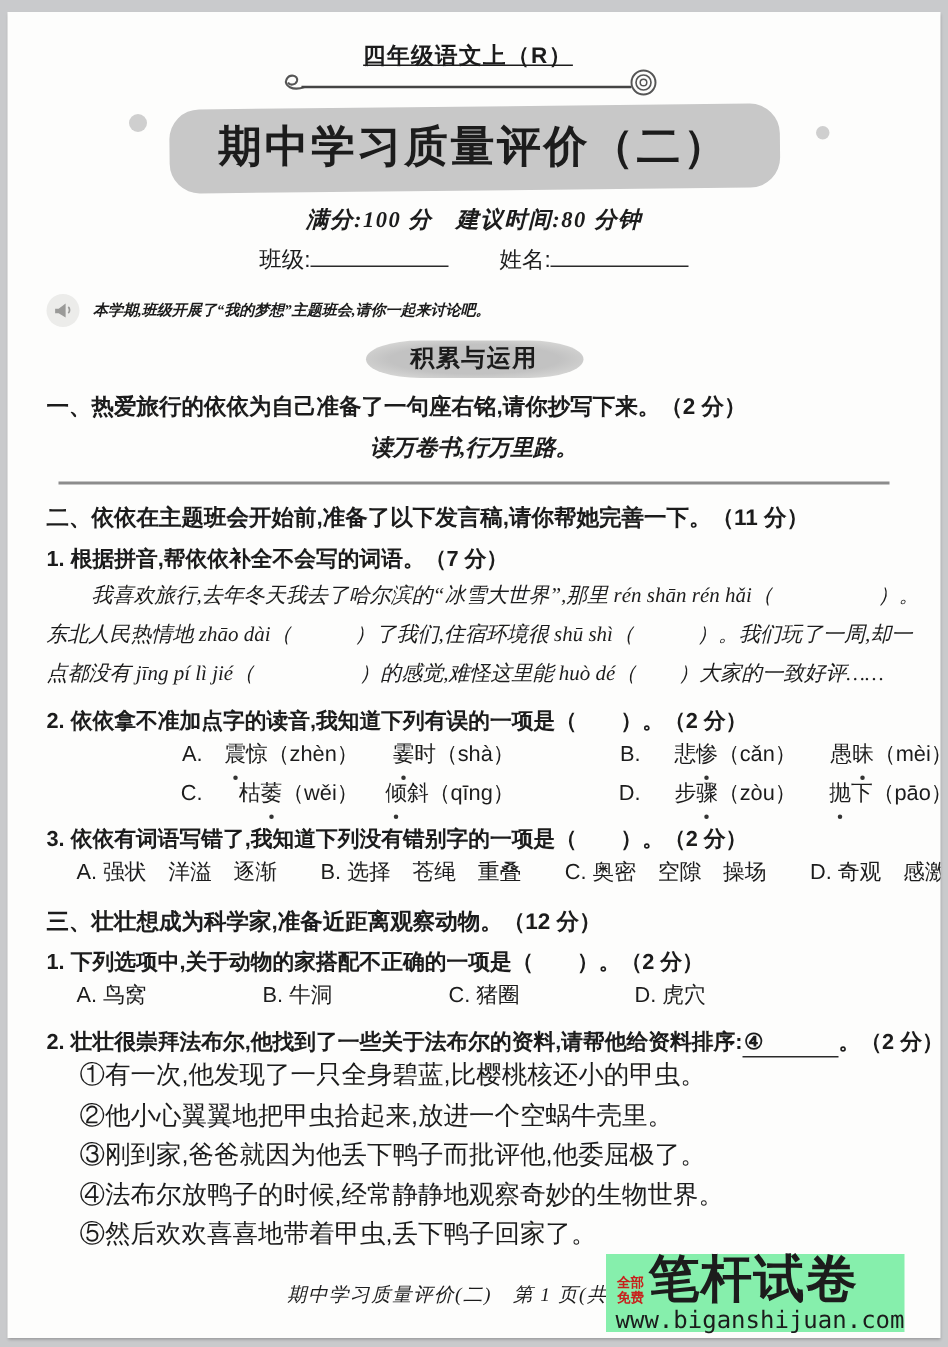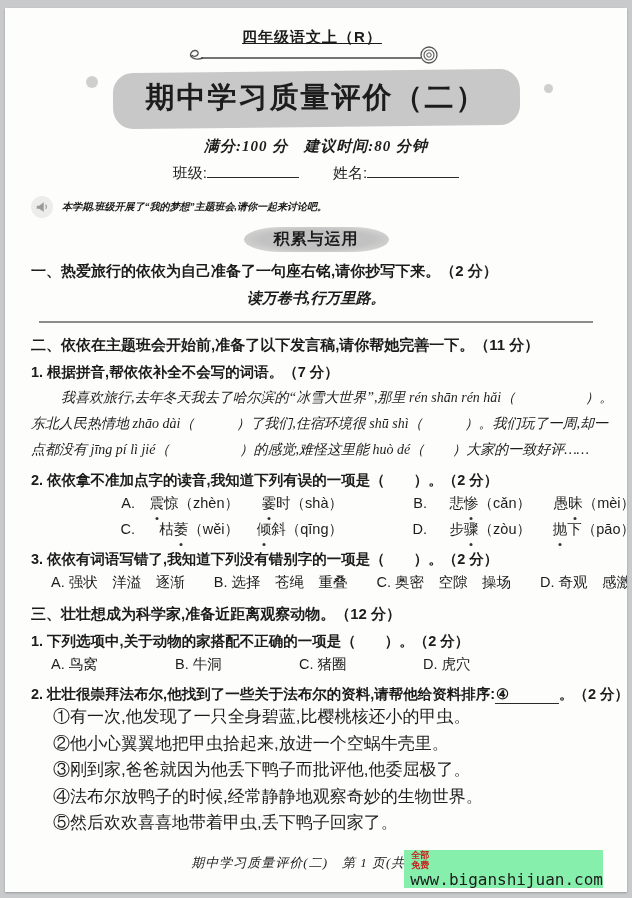--- a/index.html
+++ b/index.html
@@ -185,16 +185,17 @@
     <div class="item-line">④法布尔放鸭子的时候,经常静静地观察奇妙的生物世界。</div>
     <div class="item-line">⑤然后欢欢喜喜地带着甲虫,丢下鸭子回家了。</div>
 
   </div>
 
   <div class="footer">期中学习质量评价(二)　第 1 页(共 6 页)</div>
 
   <div class="watermark">
     <div class="wm-top">
       <span class="wm-free">全部免费</span>
+      <span class="wm-brand">笔杆试卷</span>
     </div>
     <div class="wm-url">www.biganshijuan.com</div>
   </div>
 </div>
 
 </body></html>

